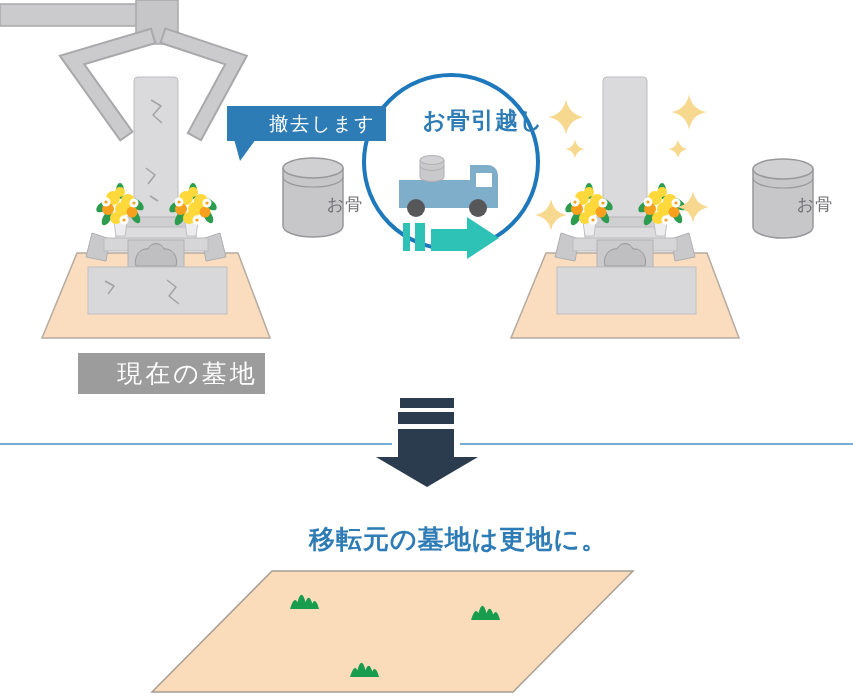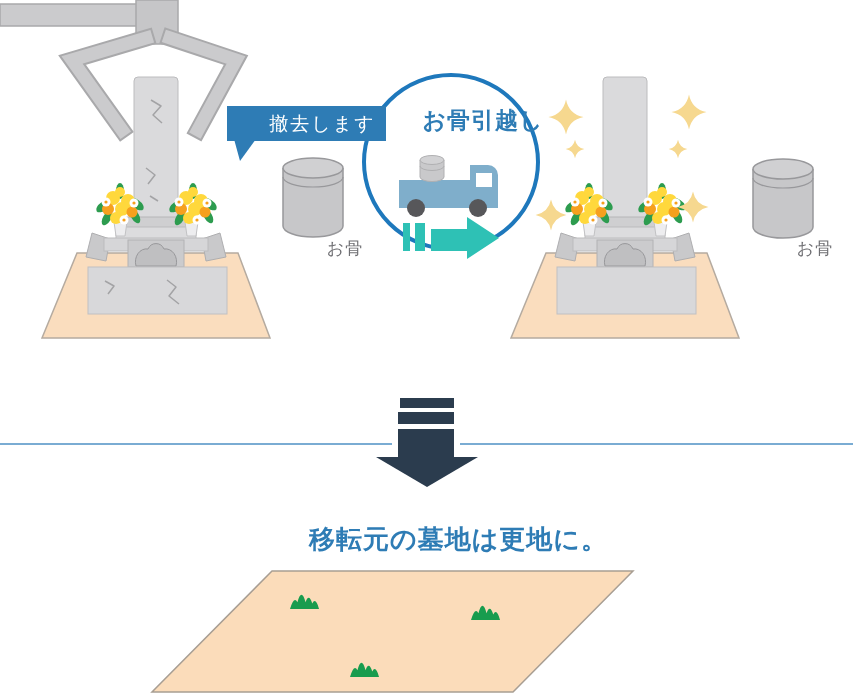--- a/index.html
+++ b/index.html
@@ -4,21 +4,21 @@
 <style>
   html,body{margin:0;padding:0;background:#fff;}
   #canvas{position:relative;width:853px;height:697px;background:#fff;overflow:hidden;
           font-family:"DejaVu Sans","Liberation Sans",sans-serif;}
   #scene{position:absolute;left:0;top:0;}
   .txt{position:absolute;white-space:nowrap;padding-left:32px;}
   .bubble{left:227px;top:106px;width:127px;height:35px;background:#2e7cb5;color:#fff;
           font-size:19px;letter-spacing:2px;display:flex;align-items:center;justify-content:center;}
   .circle-label{left:381px;top:105px;width:140px;text-align:center;font-size:23px;
           color:#2e7cb5;font-weight:600;letter-spacing:1px;}
-  .urn-label{width:62px;text-align:center;font-size:17px;color:#6f6f73;letter-spacing:1px;margin-top:44px;}
+  .urn-label{width:62px;text-align:center;font-size:17px;color:#6f6f73;letter-spacing:1px;}
   .urn-label.l{left:282px;top:193px;} .urn-label.r{left:752px;top:193px;}
   .caption-gray{left:78px;top:353px;width:155px;height:41px;background:#9c9c9c;color:#fff;
           font-size:25px;letter-spacing:3px;display:flex;align-items:center;justify-content:center;}
   .caption-blue{left:517px;top:352px;width:215px;height:44px;background:#2e77ae;color:#fff;
           font-size:24px;letter-spacing:1px;display:flex;align-items:center;justify-content:center;}
   .bottom-caption{left:0;top:502px;width:853px;text-align:center;font-size:26px;color:#2e7cb5;
           font-weight:600;letter-spacing:1px;margin-top:20px;}
 </style>
 </head>
 <body>
@@ -155,17 +155,18 @@
 </svg>
 
 <div class="txt bubble">撤去します</div>
 
 <div class="txt circle-label">お骨引越し</div>
 
 <div class="txt urn-label l">お骨</div>
 
 <div class="txt urn-label r">お骨</div>
 
+<div class="txt caption-gray">現在の墓地</div>
 
 
 <div class="txt bottom-caption">移転元の墓地は更地に。</div>
 
 </div>
 
 </body></html>

